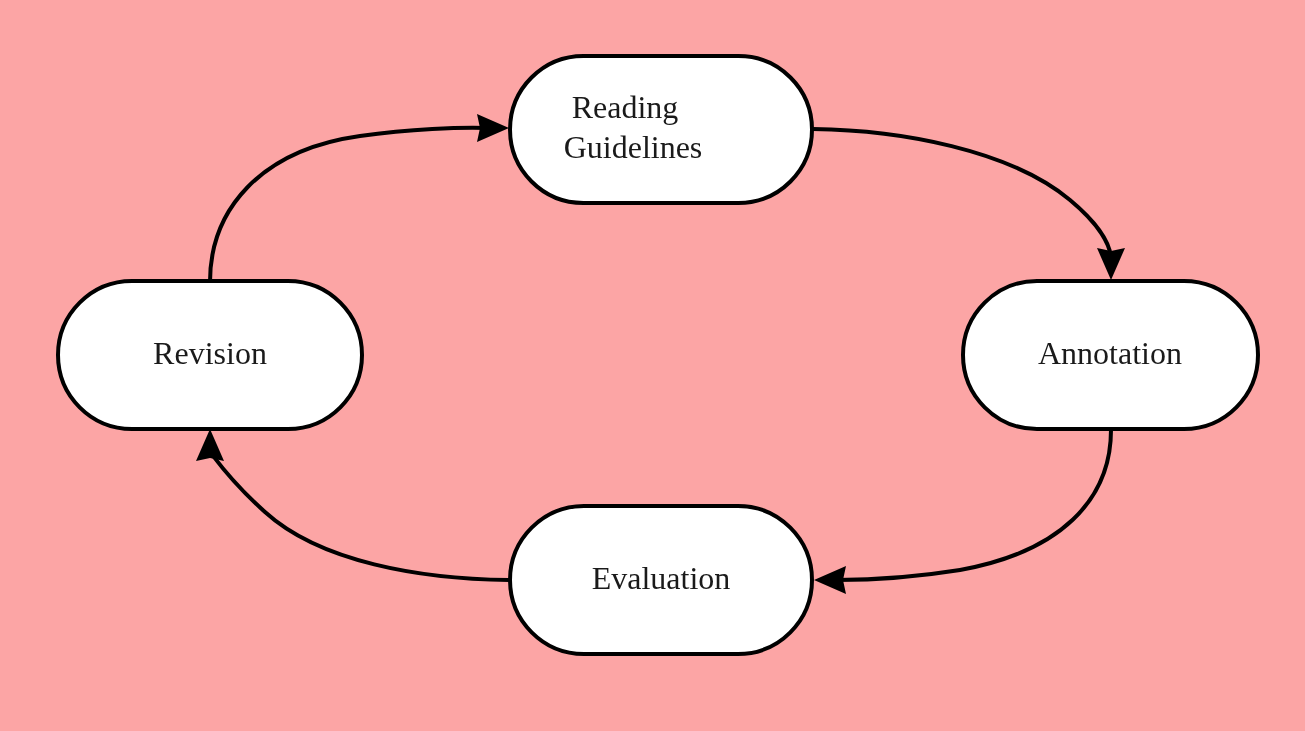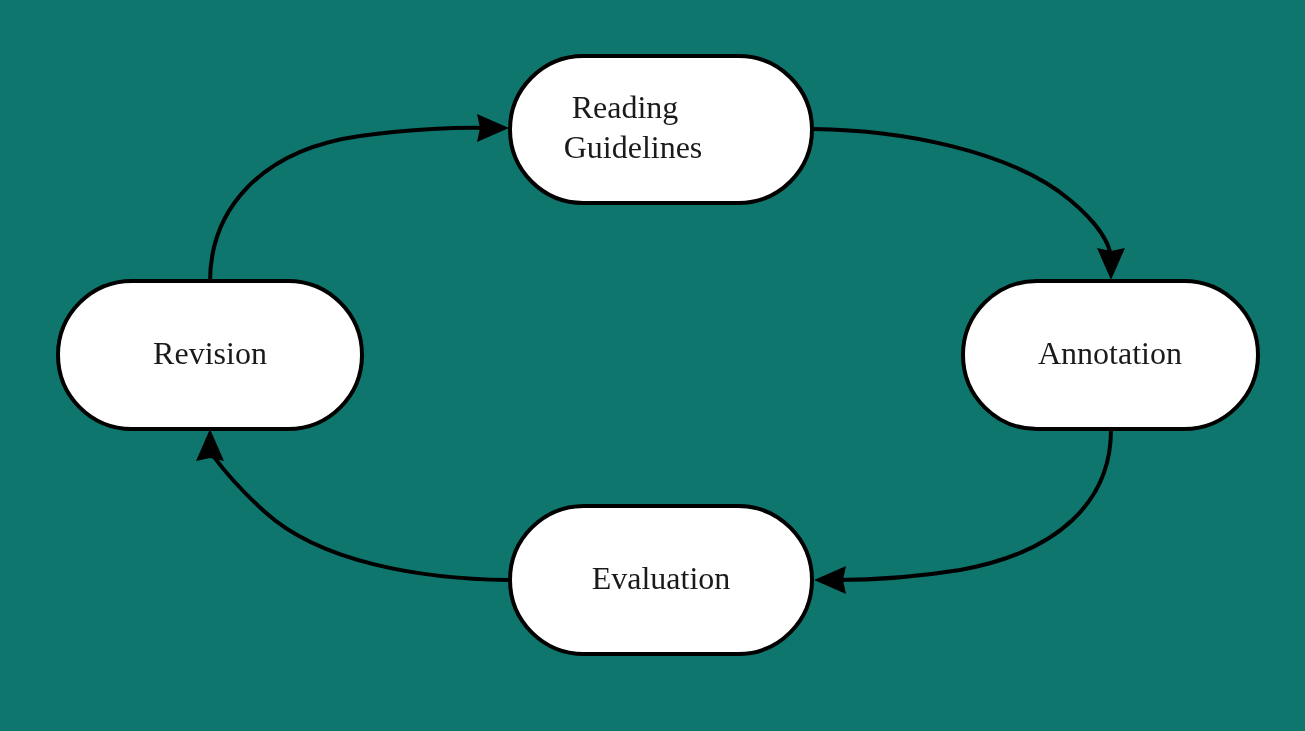--- a/index.html
+++ b/index.html
@@ -11,21 +11,21 @@
   body {
     width: 1305px;
     height: 731px;
     font-family: "Liberation Serif", "DejaVu Serif", serif;
     overflow: hidden;
   }
   #diagram-root {
     position: relative;
     width: 1305px;
     height: 731px;
-    background: #0f766e;
+    background: #fca5a5;
   }
   #diagram-svg {
     position: absolute;
     top: 0;
     left: 0;
     width: 1305px;
     height: 731px;
     display: block;
   }
   .node-shape {

